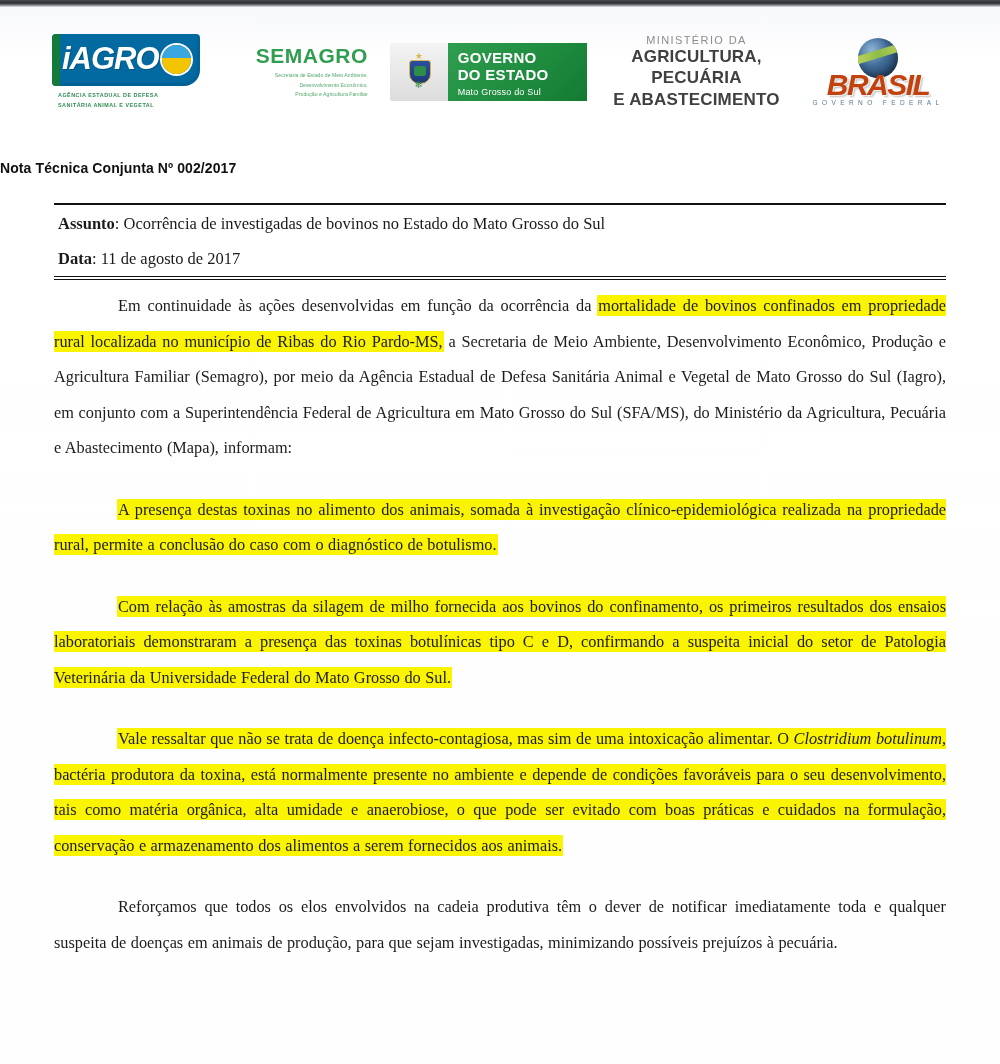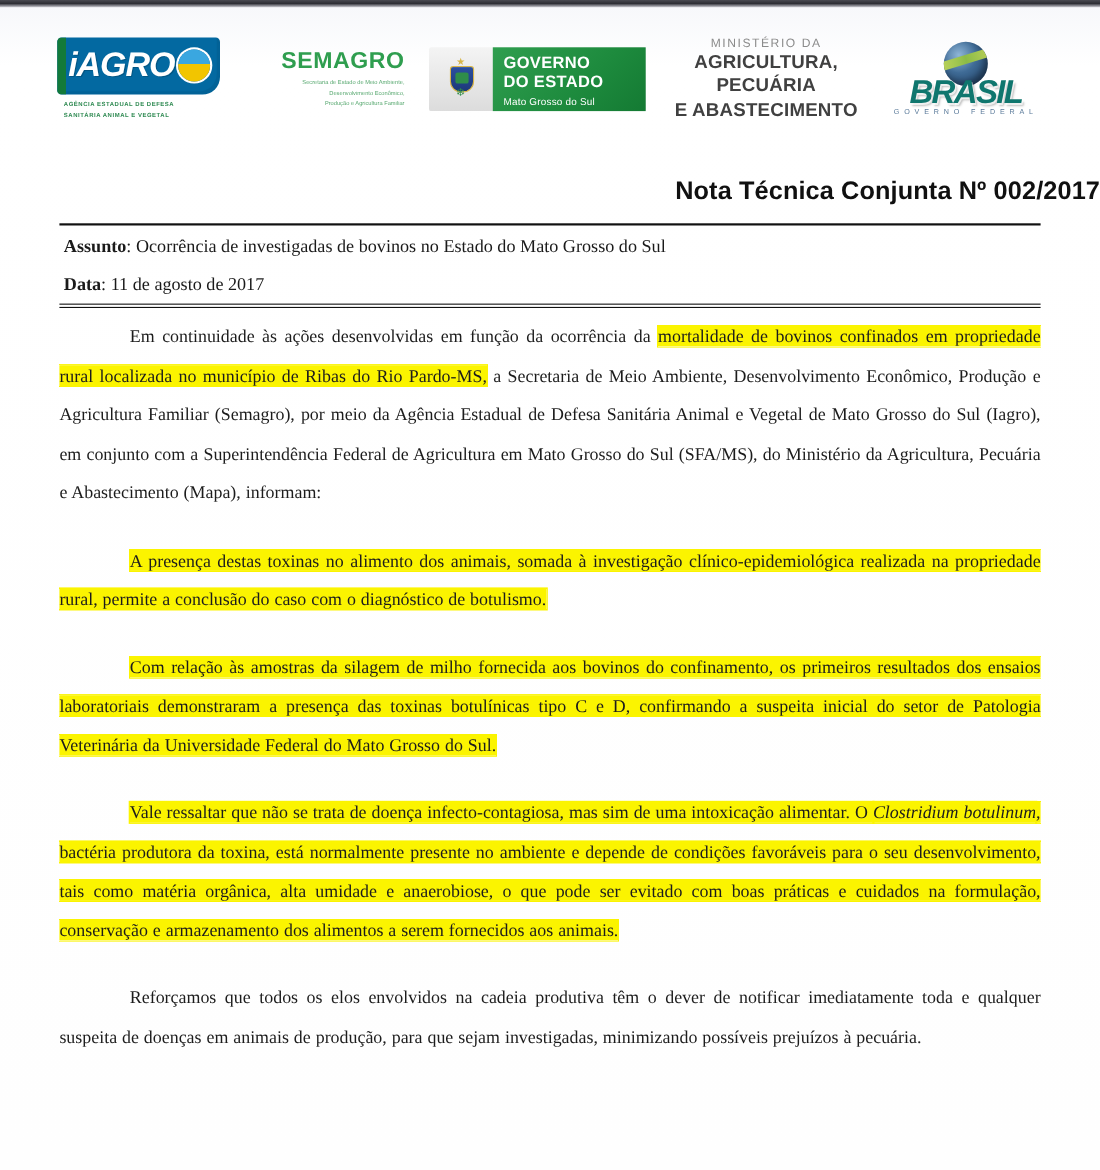--- a/index.html
+++ b/index.html
@@ -219,43 +219,43 @@
     background: linear-gradient(to right, #cfe05a, #8fbf3d, #cfe05a);
     transform: rotate(-17deg);
     opacity: 0.92;
   }
   .br-word {
     font-family: "Liberation Sans", sans-serif;
     font-weight: 700;
     font-style: italic;
     font-size: 30px;
     letter-spacing: -1.5px;
-    color: #0f766e;
+    color: #c2410c;
     text-shadow: 1px 1px 0 rgba(255,255,255,0.7), 2px 2px 2px rgba(0,0,0,0.25);
     position: relative;
     z-index: 2;
   }
   .br-sub {
     font-family: "Liberation Sans", sans-serif;
     font-size: 6.5px;
     letter-spacing: 4.4px;
     color: #5a7a9a;
     margin-top: -3px;
   }
 
   
   .doc-title {
     position: absolute;
     top: 160px;
     left: 0;
     width: 1000px;
-    text-align: right;
-    font-family: "Liberation Sans", sans-serif;
-    font-weight: 700;
-    font-size: 23px;
+    text-align: left;
+    font-family: "Liberation Sans", sans-serif;
+    font-weight: 700;
+    font-size: 14px;
     color: #101010;
     letter-spacing: 0.1px;
   }
 
   
   .meta-block {
     position: absolute;
     top: 203px;
     left: 54px;
     width: 892px;

